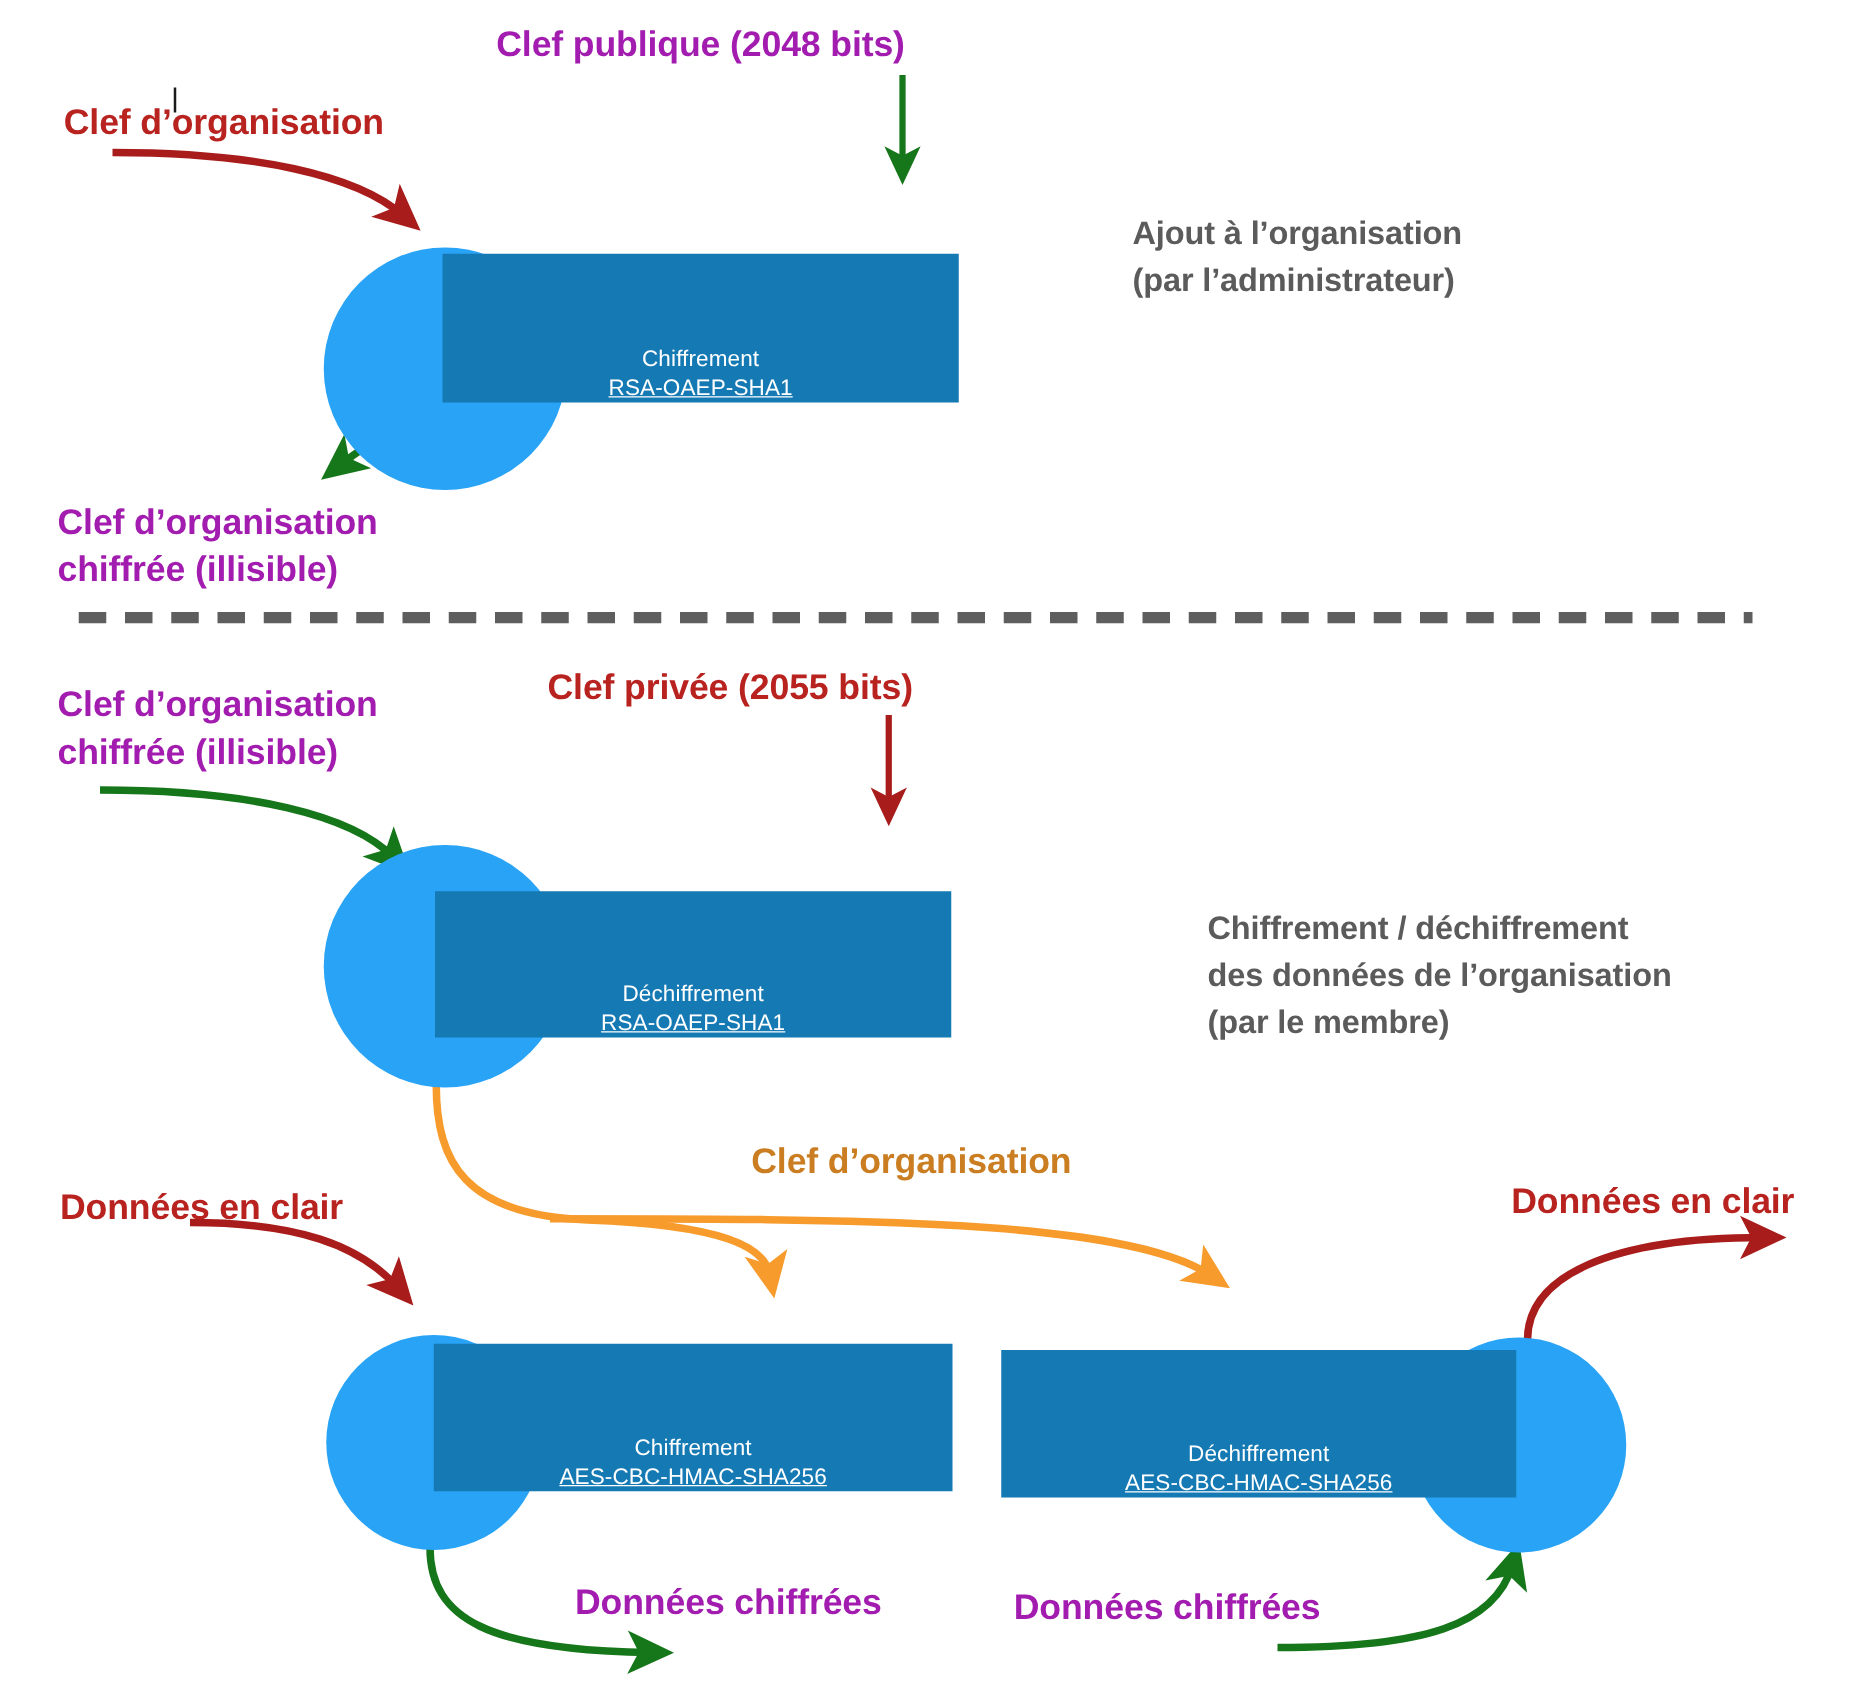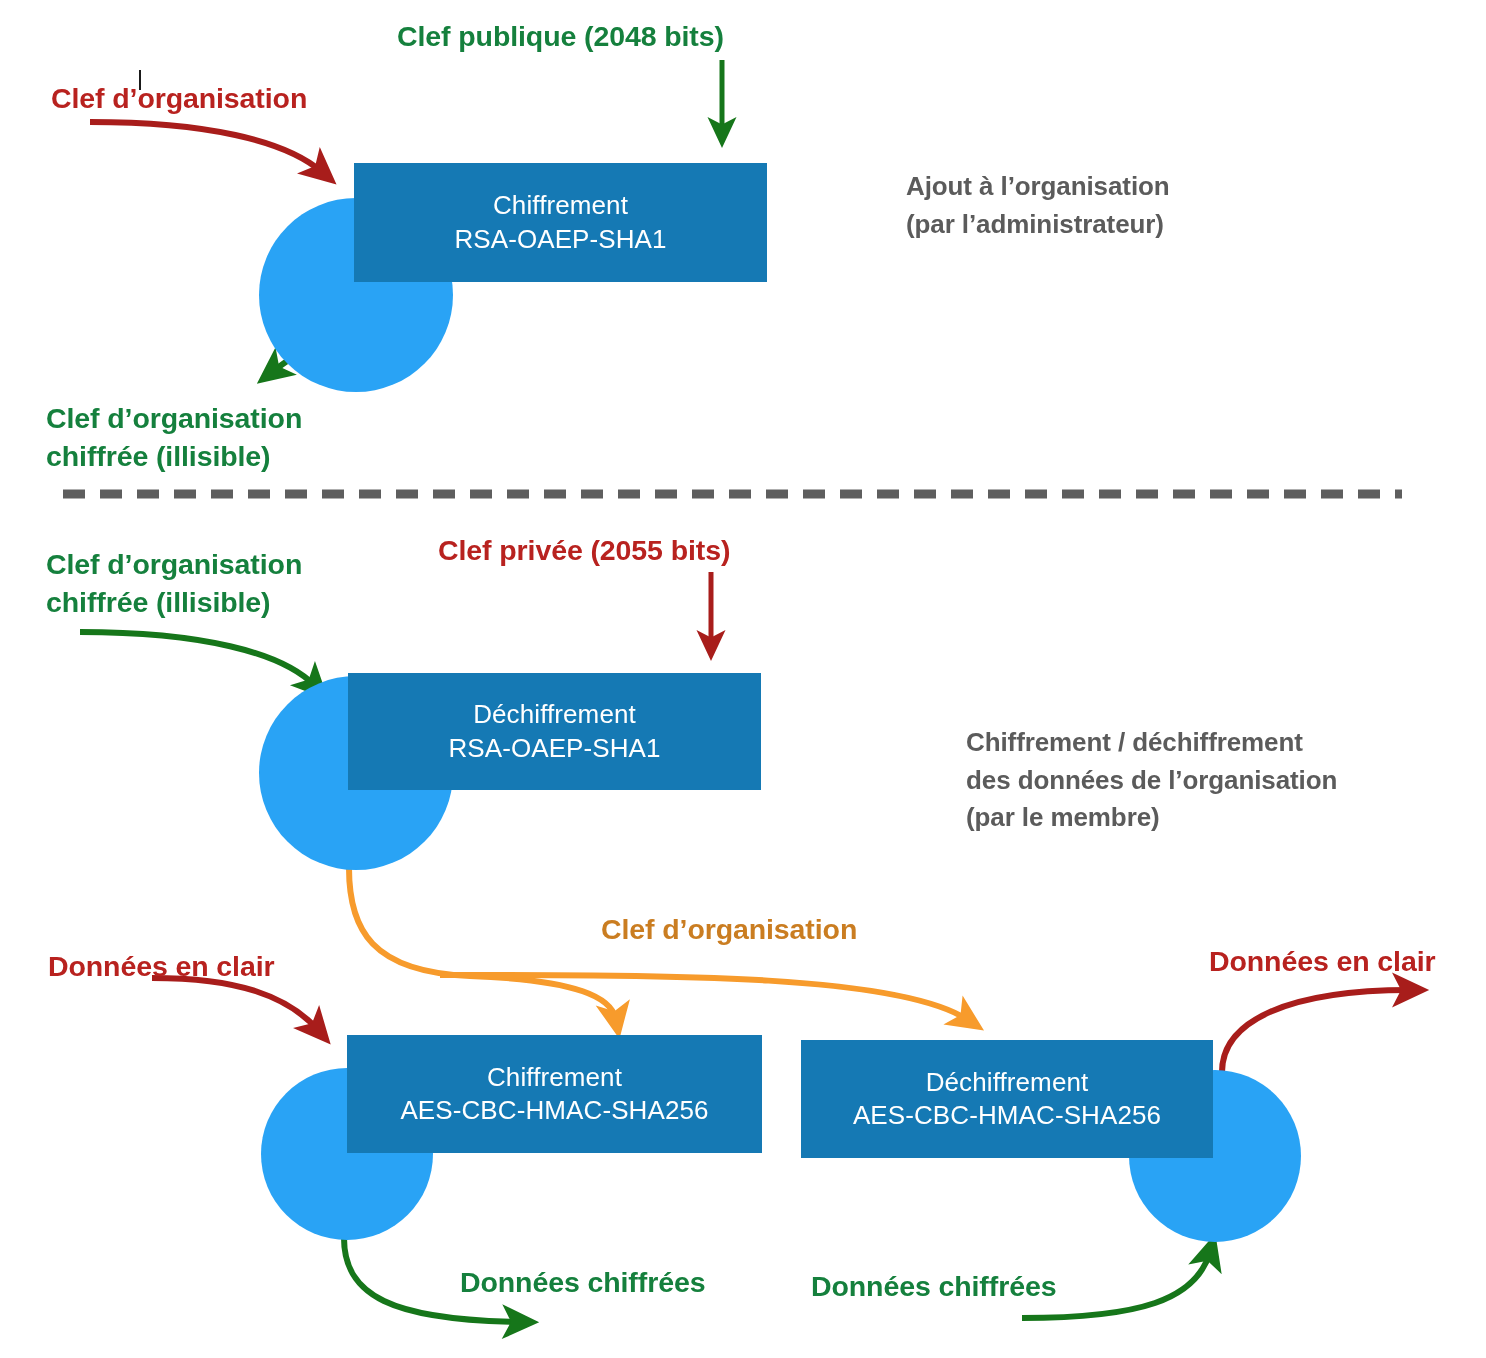--- a/index.html
+++ b/index.html
@@ -29,37 +29,38 @@
     border-radius: 50%;
     background: #29a3f5;
   }
   .proc-box {
     position: absolute;
     background: #1579b4;
     color: #ffffff;
     display: flex;
     flex-direction: column;
     align-items: center;
-    justify-content: center;
+    justify-content: flex-end;
     text-align: center;
-    font-size: 26px;
+    font-size: 18px;
     line-height: 1.28;
     font-weight: 400;
     letter-spacing: 0.1px;
+    margin-top: 40px;
   }
-  .proc-box .l2 { white-space: nowrap; }
+  .proc-box .l2 { white-space: nowrap; text-decoration: underline; }
   .lbl {
     position: absolute;
     font-weight: bold;
     font-size: 28.5px;
     line-height: 1.33;
     white-space: pre-line;
     letter-spacing: -0.1px;
   }
-  .lbl-green { color: #15803d; }
+  .lbl-green { color: #a21caf; }
   .lbl-red   { color: #b8221f; }
   .lbl-orange{ color: #ca7d21; }
   .note {
     position: absolute;
     color: #5b5b5b;
     font-weight: bold;
     font-size: 26px;
     line-height: 1.45;
     white-space: pre-line;
     letter-spacing: -0.1px;

